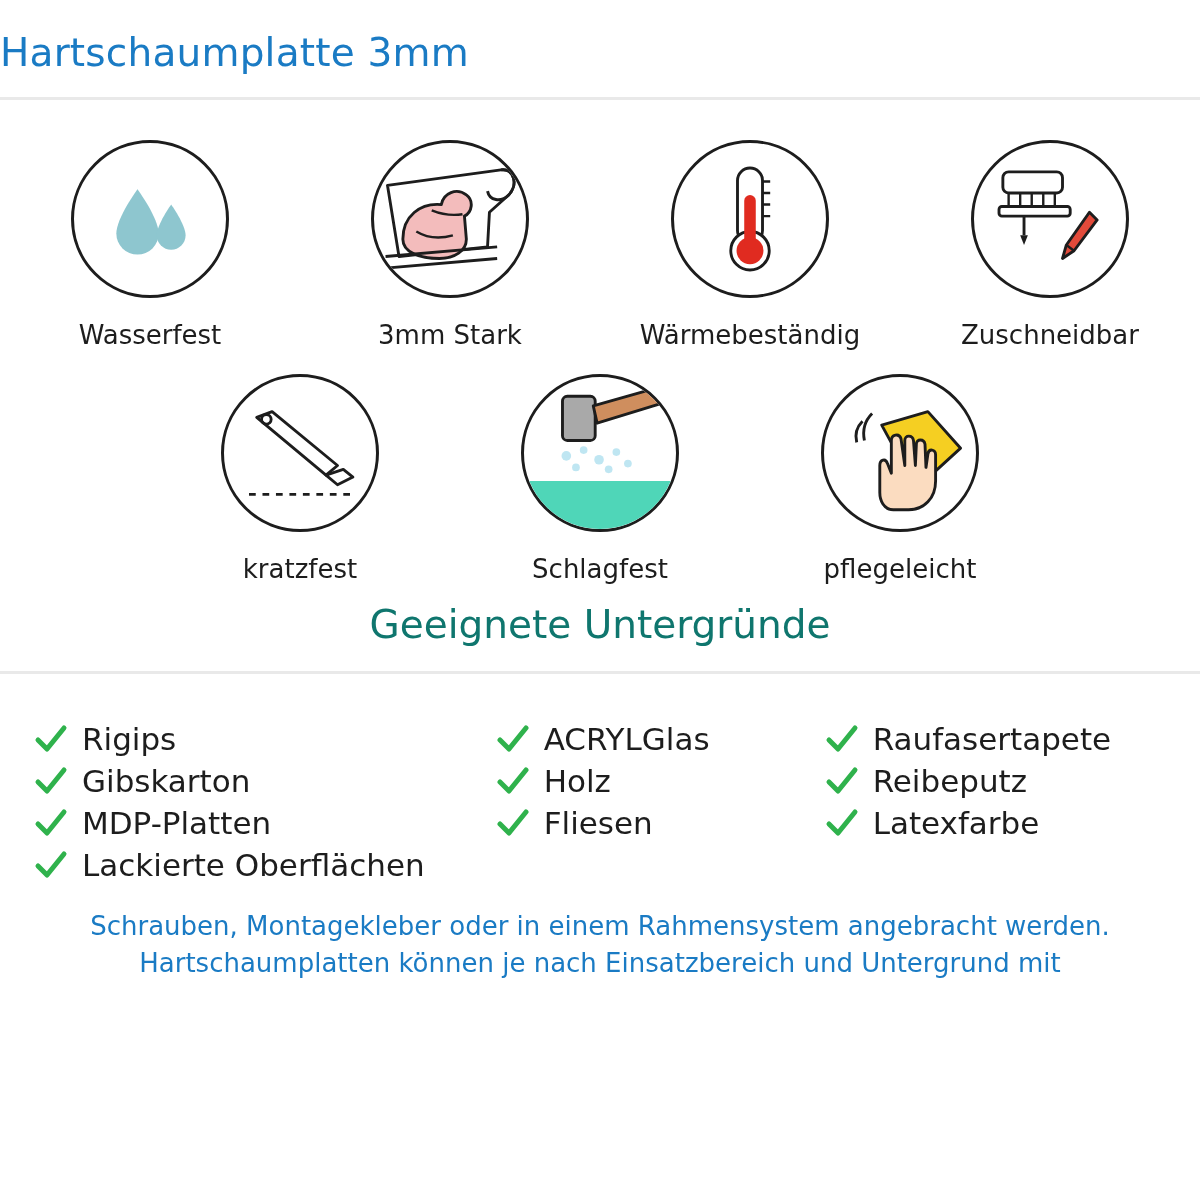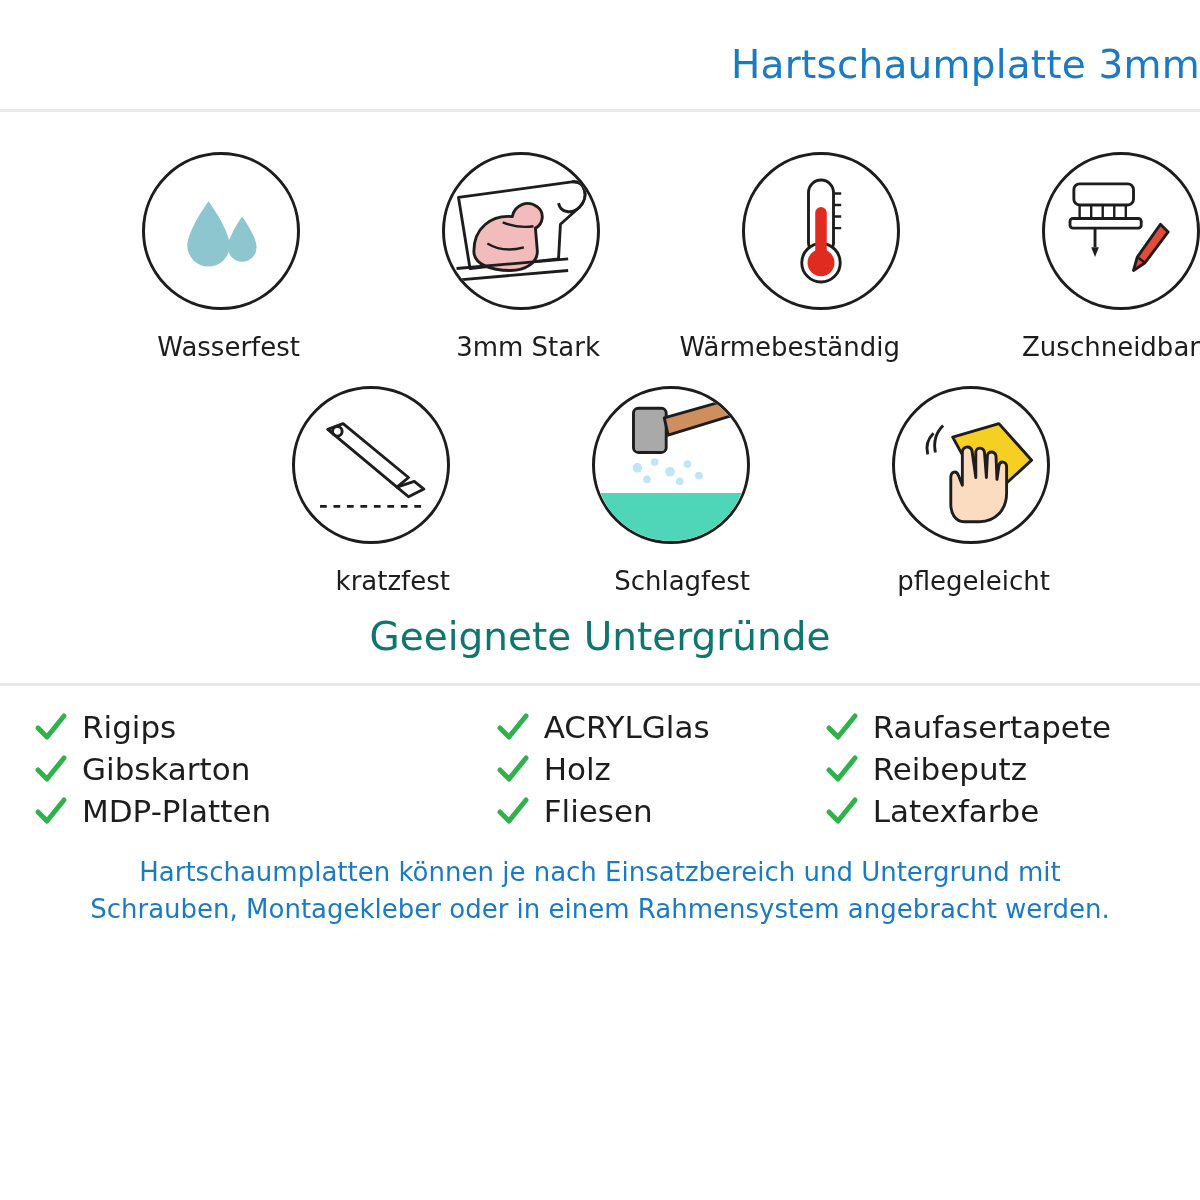--- a/index.html
+++ b/index.html
@@ -10,26 +10,26 @@
     background: #ffffff;
     font-family: "DejaVu Sans", sans-serif;
     color: #222222;
     overflow: hidden;
   }
 
   .page { position: relative; width: 1200px; height: 1200px; }
 
   
   .title-1 {
-    text-align: right;
+    text-align: left;
     color: #1a7bc4;
     font-size: 39px;
     font-weight: 400;
     letter-spacing: 0.2px;
-    padding-top: 42px;
+    padding-top: 30px;
     margin: 0;
   }
   .rule {
     height: 3px;
     background: #e9e9e9;
     margin: 22px 0 0 0;
     width: 100%;
   }
 
   
@@ -41,21 +41,21 @@
     justify-content: center;
     align-items: flex-start;
   }
   .frow.row1 > .feature { width: 300px; }
   .frow.row2 > .feature { width: 300px; }
   .frow.row2 { margin-top: 24px; }
 
   .feature {
     display: flex;
     flex-direction: column;
-    align-items: flex-end;
+    align-items: center;
   }
   .circle {
     width: 158px;
     height: 158px;
     border: 3px solid #1d1d1d;
     border-radius: 50%;
     position: relative;
     overflow: hidden;
     background: #fff;
     display: flex;
@@ -76,21 +76,21 @@
     color: #0f766e;
     font-size: 39px;
     font-weight: 400;
     margin: 0;
     padding-top: 18px;
   }
 
   
   .substrates {
     display: flex;
-    padding: 20px 34px 0 34px;
+    padding: 44px 34px 0 34px;
     gap: 16px;
   }
   .scol { }
   .scol.c1 { width: 470px; }
   .scol.c2 { width: 330px; }
   .scol.c3 { width: 360px; }
 
   .sitem {
     display: flex;
     align-items: center;
@@ -257,20 +257,28 @@
         <span>Gibskarton</span>
       </div>
       <div class="sitem">
         <span class="check">
           <svg width="34" height="34" viewBox="0 0 34 34">
               <path d="M4 18 L13 27 L30 6" fill="none" stroke="#2fb24c" stroke-width="5" stroke-linecap="round" stroke-linejoin="round"></path>
             </svg>
         </span>
         <span>MDP-Platten</span>
       </div>
+      <div class="sitem">
+        <span class="check">
+          <svg width="34" height="34" viewBox="0 0 34 34">
+              <path d="M4 18 L13 27 L30 6" fill="none" stroke="#2fb24c" stroke-width="5" stroke-linecap="round" stroke-linejoin="round"></path>
+            </svg>
+        </span>
+        <span>Lackierte Oberflächen</span>
+      </div>
     </div>
 
     <div class="scol c2">
       <div class="sitem">
         <span class="check">
           <svg width="34" height="34" viewBox="0 0 34 34">
               <path d="M4 18 L13 27 L30 6" fill="none" stroke="#2fb24c" stroke-width="5" stroke-linecap="round" stroke-linejoin="round"></path>
             </svg>
         </span>
         <span>ACRYLGlas</span>
@@ -316,17 +324,17 @@
               <path d="M4 18 L13 27 L30 6" fill="none" stroke="#2fb24c" stroke-width="5" stroke-linecap="round" stroke-linejoin="round"></path>
             </svg>
         </span>
         <span>Latexfarbe</span>
       </div>
     </div>
 
   </div>
 
   <div class="note">
+    <div>Schrauben, Montagekleber oder in einem Rahmensystem angebracht werden.</div>
     <div>Hartschaumplatten können je nach Einsatzbereich und Untergrund mit</div>
-    <div>Schrauben, Montagekleber oder in einem Rahmensystem angebracht werden.</div>
   </div>
 
 </div>
 
 </body></html>

